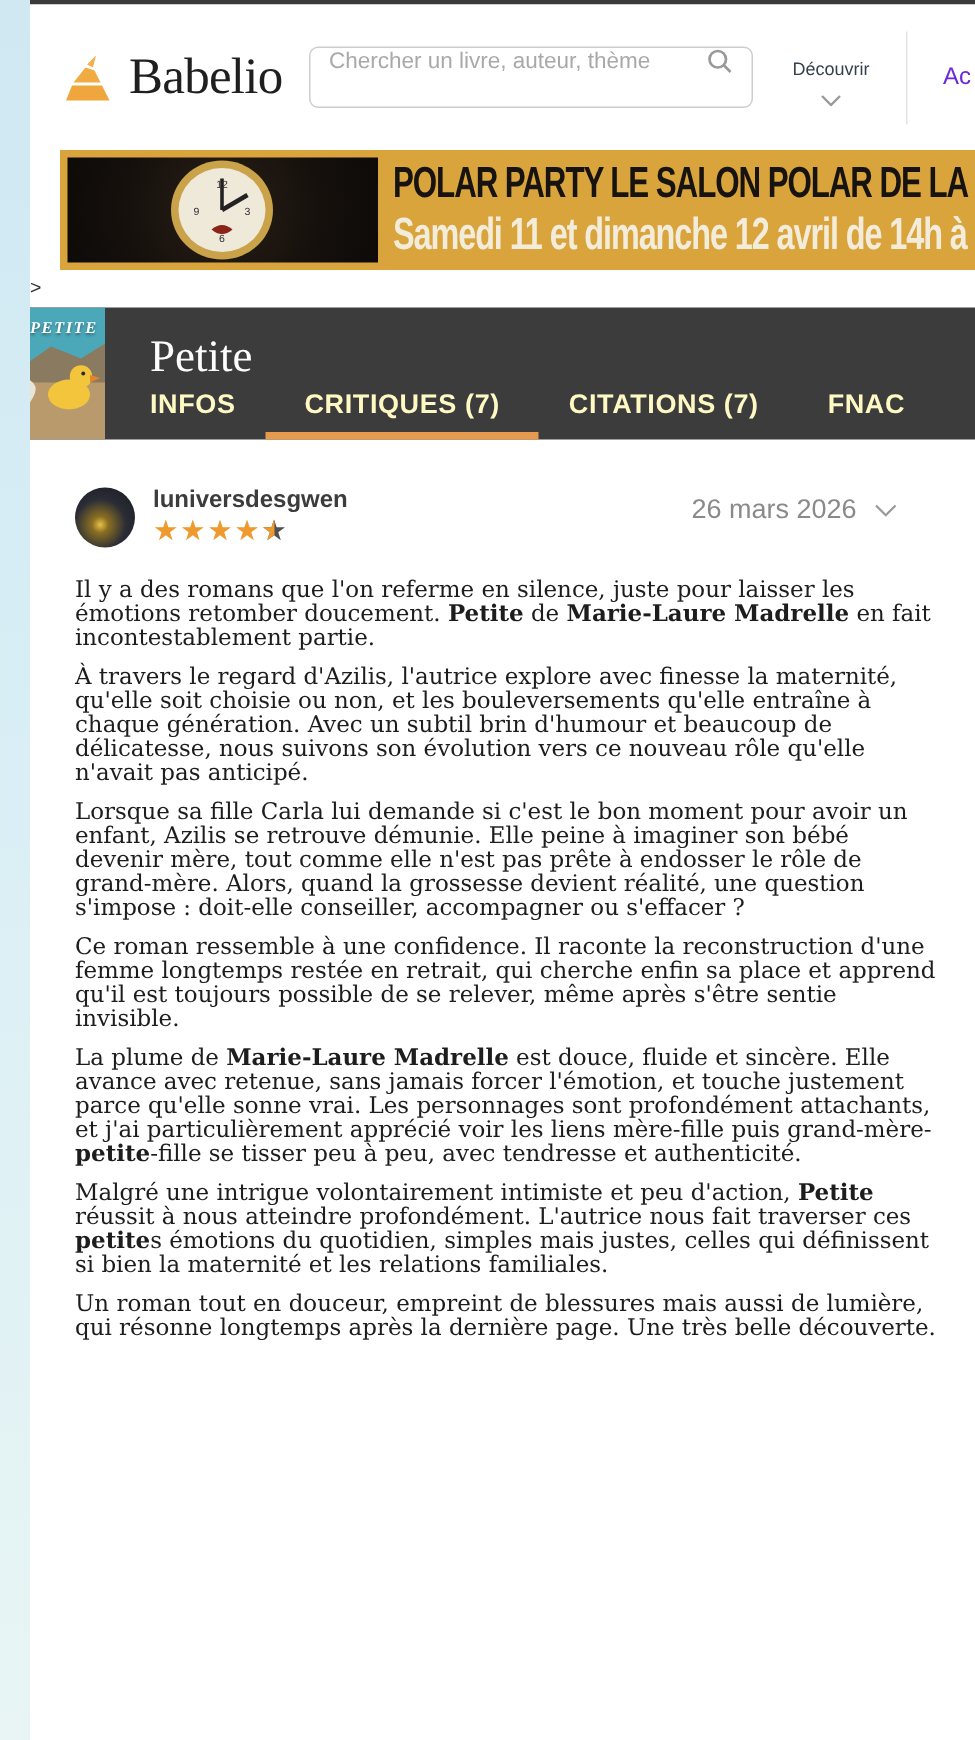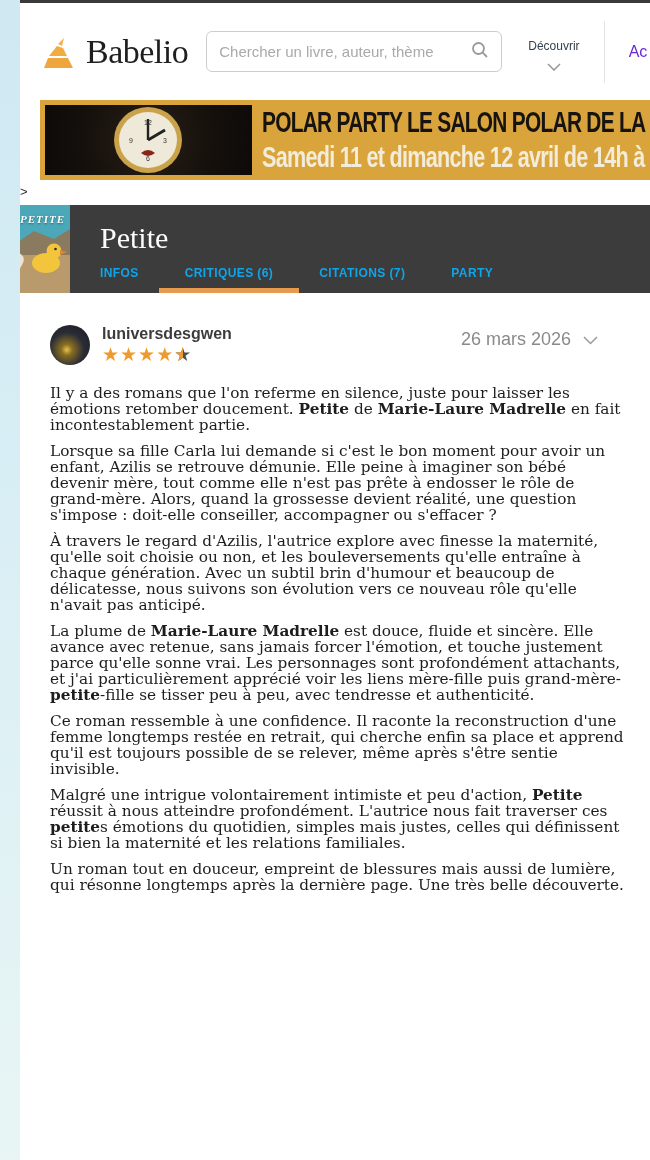--- a/index.html
+++ b/index.html
@@ -5,21 +5,21 @@
   * { box-sizing: border-box; margin: 0; padding: 0; }
   html, body { width: 650px; height: 1160px; overflow: hidden; }
   body { background: linear-gradient(180deg,#cfe8f2 0%,#d8eef5 40%,#e8f5f4 100%); font-family: "Liberation Sans", sans-serif; position: relative; }
   .page { position: absolute; left: 20px; top: 0; width: 638px; height: 1160px; background: #ffffff; overflow: hidden; }
   .topline { height: 3px; background: #3a3a3a; }
 
   
   .hdr { height: 97px; display: flex; align-items: center; padding: 0 0 0 20px; background: #fff; }
   .logo { display: flex; align-items: center; gap: 9px; cursor: pointer; }
   .logo-txt { font-family: "Liberation Serif", serif; font-size: 34px; color: #1f1f1f; letter-spacing: -0.5px; }
-  .search { margin-left: 18px; width: 296px; height: 41px; border: 1px solid #cdcdcd; border-radius: 6px; display: flex; align-items: center; padding: 0 12px; gap: 13px; }
+  .search { margin-left: 18px; width: 296px; height: 41px; border: 1px solid #cdcdcd; border-radius: 6px; display: flex; align-items: flex-start; padding: 0 12px; gap: 13px; }
   .search-ph { flex: 1; color: #a9a9a9; font-size: 15px; }
   .discover { margin-left: 26px; text-align: center; color: #33414e; font-size: 12px; cursor: pointer; padding-top: 10px; }
   .discover .chev { display: block; margin: 7px auto 0; }
   .vdiv { width: 1px; height: 62px; background: #e4e4e4; margin-left: 24px; }
   .account { color: #6d28d9; font-size: 16px; margin-left: 24px; white-space: nowrap; cursor: pointer; }
 
   
   .banner { margin-left: 20px; width: 622px; height: 80px; background: #d9a43c; position: relative; overflow: hidden; cursor: pointer; }
   .banner-img { position: absolute; left: 5px; top: 5px; width: 207px; height: 70px; background: radial-gradient(circle at 50% 48%, #2a2017 0%, #15100c 60%, #0d0a08 100%); }
   .banner-text { position: absolute; left: 222px; top: 4px; width: 600px; }
@@ -27,21 +27,21 @@
   .bline2 { font-weight: bold; font-size: 30px; color: #f3ecda; letter-spacing: -1px; transform: scaleX(0.72); transform-origin: left; white-space: nowrap; line-height: 34px; }
 
   .crumb { padding: 4px 0 2px 4px; margin-left: -4px; color: #333; font-size: 13px; height: 24px; }
 
   
   .bookbar { position: relative; margin-top: 1px; height: 88px; background: #3d3c3c; }
   .cover { position: absolute; left: -6px; top: 0; width: 56px; height: 88px; overflow: hidden; cursor: pointer; }
   .cover-title { position: absolute; left: 6px; top: 8px; font-family: "Liberation Serif", serif; font-style: italic; font-weight: bold; font-size: 11px; color: #fff; letter-spacing: 1px; text-shadow: 0 1px 2px rgba(0,0,0,.4); }
   .book-title { position: absolute; left: 80px; top: 16px; font-family: "Liberation Serif", serif; font-size: 30px; color: #fdfdfd; }
   .tabs { position: absolute; left: 80px; bottom: 0; display: flex; gap: 46px; }
-  .tab { color: #0ea5e9; font-size: 12px; font-weight: bold; letter-spacing: 0.4px; padding-bottom: 13px; position: relative; cursor: pointer; white-space: nowrap; }
+  .tab { color: #fef9c3; font-size: 18px; font-weight: bold; letter-spacing: 0.4px; padding-bottom: 13px; position: relative; cursor: pointer; white-space: nowrap; }
   .tab.active::after { content: ""; position: absolute; left: -26px; right: -26px; bottom: 0; height: 5px; background: #e59a4e; }
 
   
   .pgtitle { margin: 36px 0 0 14px; font-size: 26px; color: #414141; font-weight: 400; }
   .pgtitle .uname { color: #e8833a; cursor: pointer; }
 
   
   .review { margin: 32px 30px 0 30px; }
   .rhead { display: flex; align-items: flex-start; position: relative; margin-bottom: 20px; }
   .avatar { width: 40px; height: 40px; border-radius: 50%; background: radial-gradient(circle at 42% 62%, #e8c14a 0%, #8a6f22 16%, #2b2d36 50%, #171920 100%); flex: 0 0 auto; cursor: pointer; }
@@ -126,23 +126,23 @@
         <ellipse cx="32" cy="58" rx="14" ry="10" fill="#f2c53c"></ellipse>
         <circle cx="40" cy="46" r="7.5" fill="#f2c53c"></circle>
         <path d="M46 45 l7 2 l-7 3 z" fill="#e0862b"></path>
         <circle cx="41.5" cy="44" r="1.3" fill="#2b2b2b"></circle>
       </svg>
       <span class="cover-title">PETITE</span>
     </div>
     <div class="book-title">Petite</div>
     <div class="tabs" id="tabs">
         <div class="tab">INFOS</div>
-        <div class="tab active">CRITIQUES (6)</div>
+        <div class="tab active">CRITIQUES (7)</div>
         <div class="tab">CITATIONS (7)</div>
-        <div class="tab">PARTY</div>
+        <div class="tab">FNAC</div>
       </div>
   </div>
 
 
   <div class="review">
     <div class="rhead">
       <div class="avatar"></div>
       <div class="rmeta">
         <div class="rname">luniversdesgwen</div>
         <div class="stars" id="stars"><span class="star-full">★</span><span class="star-full">★</span><span class="star-full">★</span><span class="star-full">★</span><span class="star-half">★<span class="half-over">★</span></span></div>
@@ -152,23 +152,23 @@
         <span>
           <svg width="15" height="9" viewBox="0 0 15 9" fill="none" stroke="#9a9a9a" stroke-width="1.5">
               <polyline points="1,1 7.5,7.5 14,1"></polyline>
             </svg>
         </span>
       </div>
     </div>
 
     <div class="rbody" id="rbody">
         <p>Il y a des romans que l'on referme en silence, juste pour laisser les émotions retomber doucement. <b>Petite</b> de <b>Marie-Laure Madrelle</b> en fait incontestablement partie.</p>
+        <p>À travers le regard d'Azilis, l'autrice explore avec finesse la maternité, qu'elle soit choisie ou non, et les bouleversements qu'elle entraîne à chaque génération. Avec un subtil brin d'humour et beaucoup de délicatesse, nous suivons son évolution vers ce nouveau rôle qu'elle n'avait pas anticipé.</p>
         <p>Lorsque sa fille Carla lui demande si c'est le bon moment pour avoir un enfant, Azilis se retrouve démunie. Elle peine à imaginer son bébé devenir mère, tout comme elle n'est pas prête à endosser le rôle de grand-mère. Alors, quand la grossesse devient réalité, une question s'impose : doit-elle conseiller, accompagner ou s'effacer ?</p>
-        <p>À travers le regard d'Azilis, l'autrice explore avec finesse la maternité, qu'elle soit choisie ou non, et les bouleversements qu'elle entraîne à chaque génération. Avec un subtil brin d'humour et beaucoup de délicatesse, nous suivons son évolution vers ce nouveau rôle qu'elle n'avait pas anticipé.</p>
+        <p>Ce roman ressemble à une confidence. Il raconte la reconstruction d'une femme longtemps restée en retrait, qui cherche enfin sa place et apprend qu'il est toujours possible de se relever, même après s'être sentie invisible.</p>
         <p>La plume de <b>Marie-Laure Madrelle</b> est douce, fluide et sincère. Elle avance avec retenue, sans jamais forcer l'émotion, et touche justement parce qu'elle sonne vrai. Les personnages sont profondément attachants, et j'ai particulièrement apprécié voir les liens mère-fille puis grand-mère-<b>petite</b>-fille se tisser peu à peu, avec tendresse et authenticité.</p>
-        <p>Ce roman ressemble à une confidence. Il raconte la reconstruction d'une femme longtemps restée en retrait, qui cherche enfin sa place et apprend qu'il est toujours possible de se relever, même après s'être sentie invisible.</p>
         <p>Malgré une intrigue volontairement intimiste et peu d'action, <b>Petite</b> réussit à nous atteindre profondément. L'autrice nous fait traverser ces <b>petite</b>s émotions du quotidien, simples mais justes, celles qui définissent si bien la maternité et les relations familiales.</p>
         <p>Un roman tout en douceur, empreint de blessures mais aussi de lumière, qui résonne longtemps après la dernière page. Une très belle découverte.</p>
       </div>
 
   </div>
 
 </div>
 
 </body></html>

